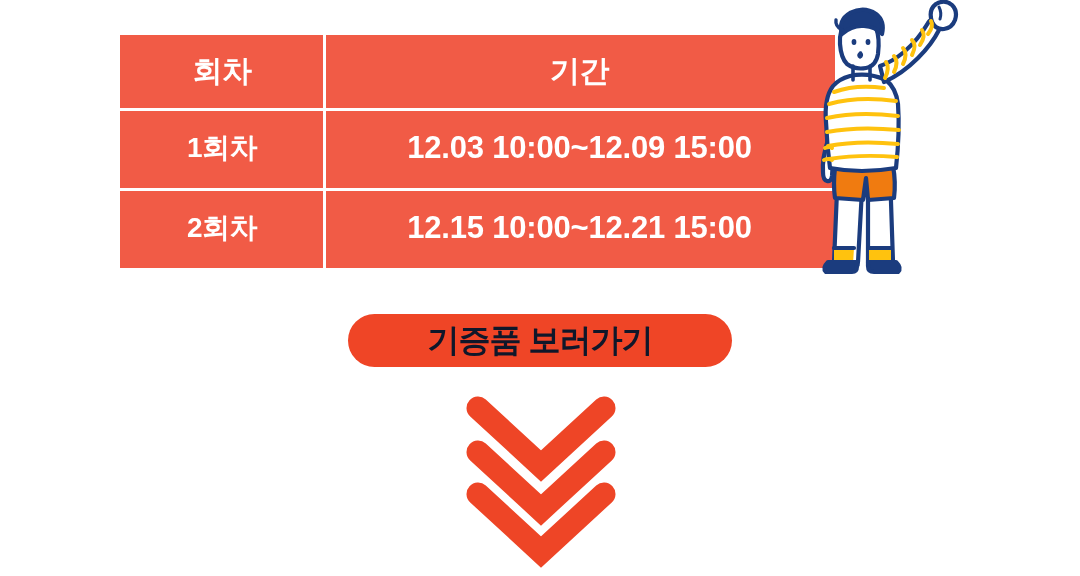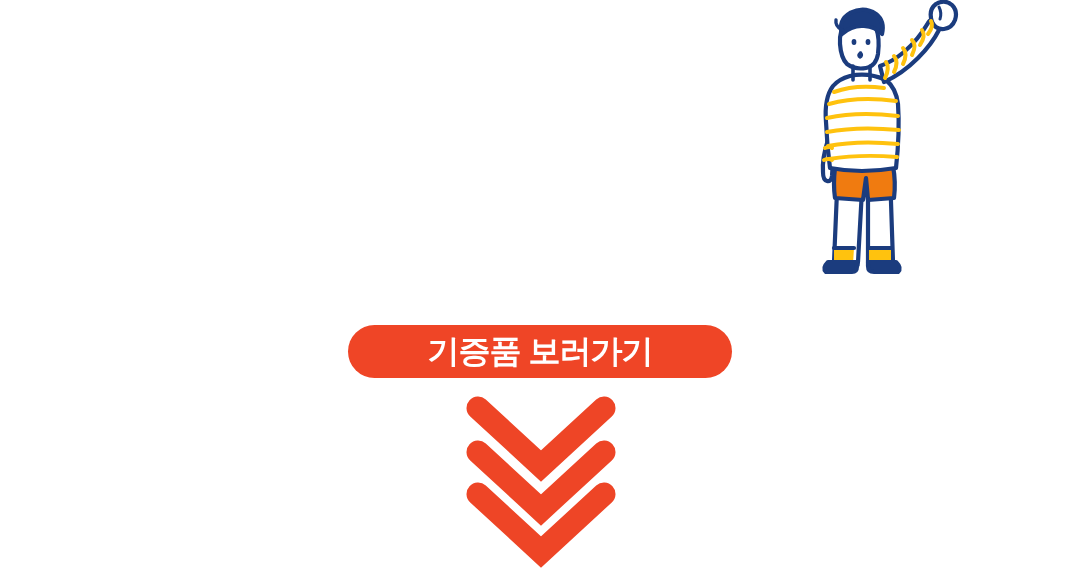--- a/index.html
+++ b/index.html
@@ -47,25 +47,25 @@
   .person-illustration{
     position:absolute;
     left:806px;top:0px;
     width:180px;height:290px;
     z-index:3;
   }
 
   
   .cta-button{
     position:absolute;
-    left:348px;top:325px;
+    left:348px;top:314px;
     width:384px;height:53px;
     background:#EF4526;
     border:none;border-radius:27px;
-    color:#ffffff;
+    color:#0f172a;
     font-family:"Liberation Sans","DejaVu Sans",sans-serif;
     font-size:32px;font-weight:bold;
     letter-spacing:-1px;
     line-height:53px;
     text-align:center;
     padding:0;
     cursor:pointer;
     z-index:4;
     white-space:nowrap;
   }
@@ -76,20 +76,40 @@
     left:462px;top:392px;
     width:158px;height:176px;
     z-index:4;
   }
 </style>
 </head>
 <body>
 
 <div id="stage">
 
+  <table class="schedule-table">
+    <colgroup>
+      <col class="col-round">
+      <col class="col-period">
+    </colgroup>
+    <tbody>
+      <tr class="row-head">
+        <td>회차</td>
+        <td>기간</td>
+      </tr>
+      <tr class="row-body">
+        <td class="cell-round">1회차</td>
+        <td class="cell-period">12.03 10:00~12.09 15:00</td>
+      </tr>
+      <tr class="row-body">
+        <td class="cell-round">2회차</td>
+        <td class="cell-period">12.15 10:00~12.21 15:00</td>
+      </tr>
+    </tbody>
+  </table>
 
   <div class="sep sep-h1"></div>
   <div class="sep sep-h2"></div>
   <div class="sep sep-v"></div>
 
   <svg class="person-illustration" viewBox="0 0 180 290">
     <g fill="none" stroke="#1B3C7E" stroke-width="4.2" stroke-linecap="round" stroke-linejoin="round">
 
       <path d="M32 168 L28 262 Q27 268 33 268 L46 268 Q52 268 52 262 L57 172 Z" fill="#ffffff"></path>
       <path d="M62 170 L62 262 Q62 268 68 268 L82 268 Q88 268 87 262 L84 172 Z" fill="#ffffff"></path>

